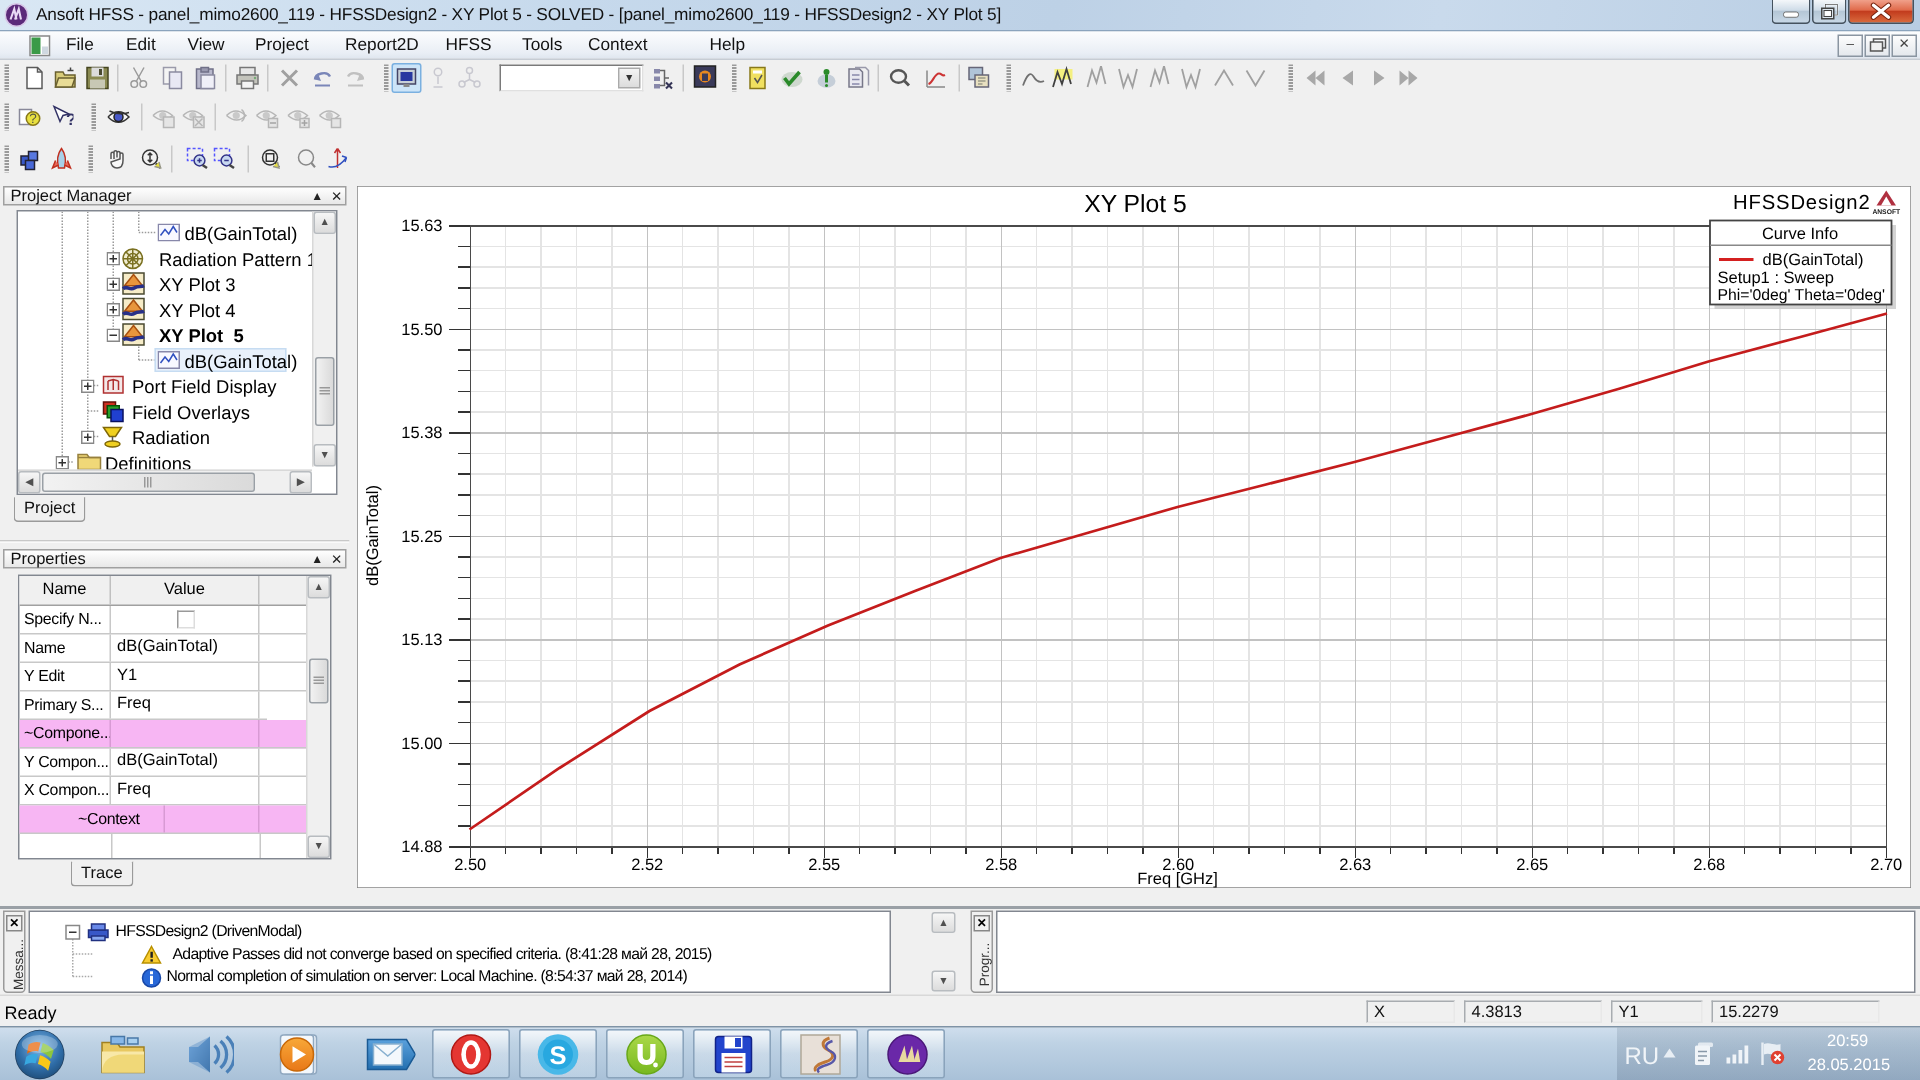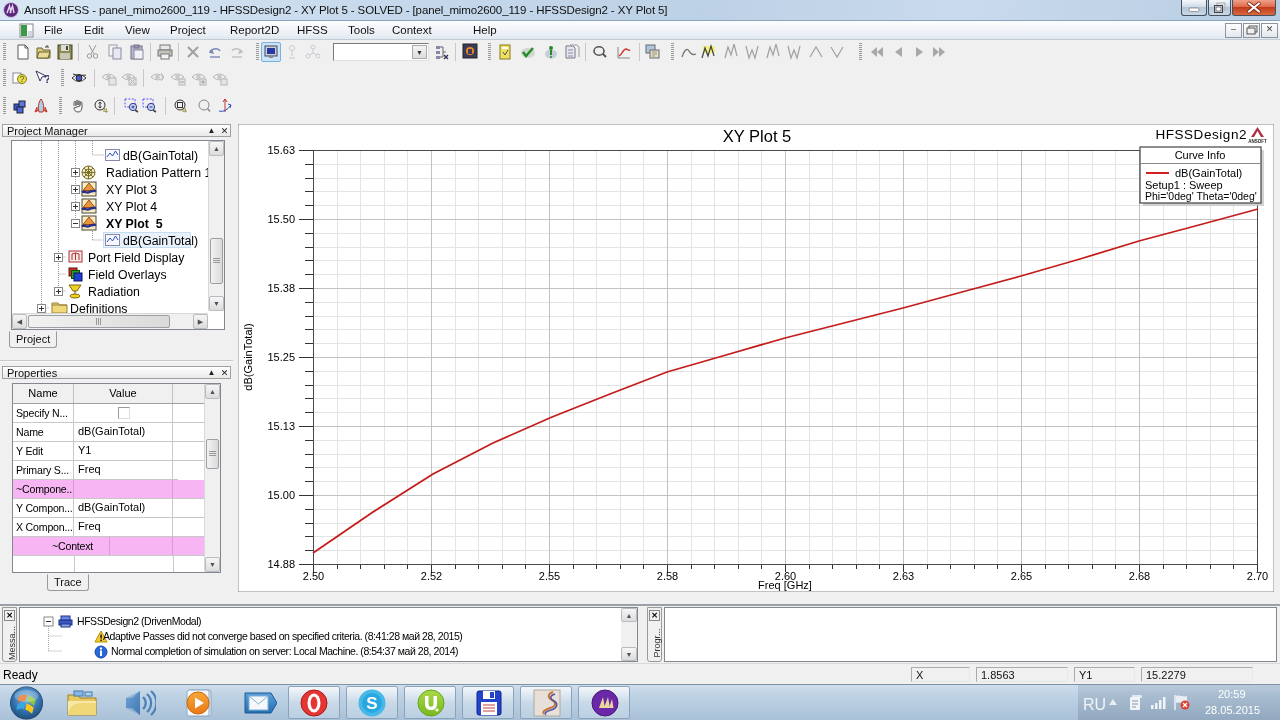--- a/index.html
+++ b/index.html
@@ -727,61 +727,61 @@
       <text x="937" y="52.5" font-family="Liberation Sans, sans-serif" font-size="11" fill="#000">dB(GainTotal)</text>
       <text x="907" y="64.5" font-family="Liberation Sans, sans-serif" font-size="11" fill="#000">Setup1 : Sweep</text>
       <text x="907" y="76" font-family="Liberation Sans, sans-serif" font-size="10.5" fill="#000">Phi='0deg' Theta='0deg'</text>
     </svg>
   </div>
   <div id="msgdock" class="abs">
     <div class="vtab" style="left:2px;top:1px;height:55px;">
       <div class="abs" style="left:1px;top:2px;width:11px;height:11px;border:1px solid #888;font-size:8px;line-height:10px;text-align:center;color:#000;font-weight:bold;">✕</div>
       <div class="vtext" style="left:-8px;top:30px;">Messa...</div>
     </div>
-    <div class="sunkbox" style="left:19px;top:1px;width:619px;height:55px;overflow:hidden;">
+    <div class="sunkbox" style="left:19px;top:1px;width:575px;height:55px;overflow:hidden;">
       <svg class="abs" style="left:0;top:0;" width="617" height="53" viewBox="0 0 617 53">
         <g stroke="#a8a8a8" stroke-dasharray="1 1">
             <path d="M28.5 18v25M28.5 28h14M28.5 43h14"></path>
           </g>
         <rect x="24" y="9" width="9" height="9" fill="#fff" stroke="#888"></rect>
           <path d="M26 13.5h5" stroke="#333"></path>
       </svg>
       <svg class="abs" style="left:38px;top:7px;" width="15" height="13" viewBox="0 0 15 13">
           <rect x="1" y="5" width="13" height="5" fill="#3858c8" stroke="#203080"></rect>
           <rect x="3" y="1" width="9" height="4" fill="#6888e8" stroke="#203080"></rect>
           <rect x="3" y="9" width="9" height="3" fill="#88a8f0" stroke="#203080"></rect>
         </svg>
       <div class="msgrow" style="left:57px;top:7px;">HFSSDesign2 (DrivenModal)</div>
       <svg class="abs" style="left:74px;top:22px;" width="14" height="13" viewBox="0 0 14 13">
           <path d="M7 1l6 11H1z" fill="#f8cc30" stroke="#b89000"></path>
           <rect x="6.3" y="4.5" width="1.6" height="4" fill="#222"></rect>
           <rect x="6.3" y="9.5" width="1.6" height="1.6" fill="#222"></rect>
         </svg>
-      <div class="msgrow" style="left:83px;top:22px;">Adaptive Passes did not converge based on specified criteria. (8:41:28 май 28, 2015)</div>
+      <div class="msgrow" style="left:95px;top:22px;">Adaptive Passes did not converge based on specified criteria. (8:41:28 май 28, 2015)</div>
       <svg class="abs" style="left:74px;top:37px;" width="14" height="14" viewBox="0 0 14 14">
           <circle cx="7" cy="7" r="6" fill="#2868d8" stroke="#1848a8"></circle>
           <rect x="6" y="5.5" width="2" height="5.5" fill="#fff"></rect>
           <rect x="6" y="2.5" width="2" height="2" fill="#fff"></rect>
         </svg>
       <div class="msgrow" style="left:91px;top:37px;">Normal completion of simulation on server: Local Machine. (8:54:37 май 28, 2014)</div>
     </div>
     <div class="sb" style="left:621px;top:2px;width:16px;height:53px;">
       <div class="sbbtn" style="top:0;height:14px;font-size:7px;line-height:13px;">▲</div>
       <div class="sbbtn" style="bottom:0;height:14px;font-size:7px;line-height:13px;">▼</div>
     </div>
     <div class="vtab" style="left:647px;top:1px;height:55px;">
       <div class="abs" style="left:1px;top:2px;width:11px;height:11px;border:1px solid #888;font-size:8px;line-height:10px;text-align:center;color:#000;font-weight:bold;">✕</div>
       <div class="vtext" style="left:-6px;top:30px;">Progr...</div>
     </div>
     <div class="sunkbox" style="left:664px;top:1px;width:613px;height:55px;"></div>
   </div>
   <div id="statusbar" class="abs">
     <div class="abs" style="left:3px;top:4px;">Ready</div>
     <div class="statbox" style="left:911px;width:59px;">X</div>
-    <div class="statbox" style="left:976px;width:92px;">1.8563</div>
+    <div class="statbox" style="left:976px;width:92px;">4.3813</div>
     <div class="statbox" style="left:1074px;width:61px;">Y1</div>
     <div class="statbox" style="left:1141px;width:112px;">15.2279</div>
   </div>
   <div id="taskbar" class="abs">
 
     <svg class="abs" style="left:8px;top:0px;" width="37" height="36" viewBox="0 0 37 36">
       <circle cx="18.5" cy="18" r="16.5" fill="#1f3d5c"></circle>
       <circle cx="18.5" cy="18" r="16" fill="url(#orbg)"></circle>
       <defs>
           <radialGradient id="orbg" cx="0.5" cy="0.35" r="0.8">

